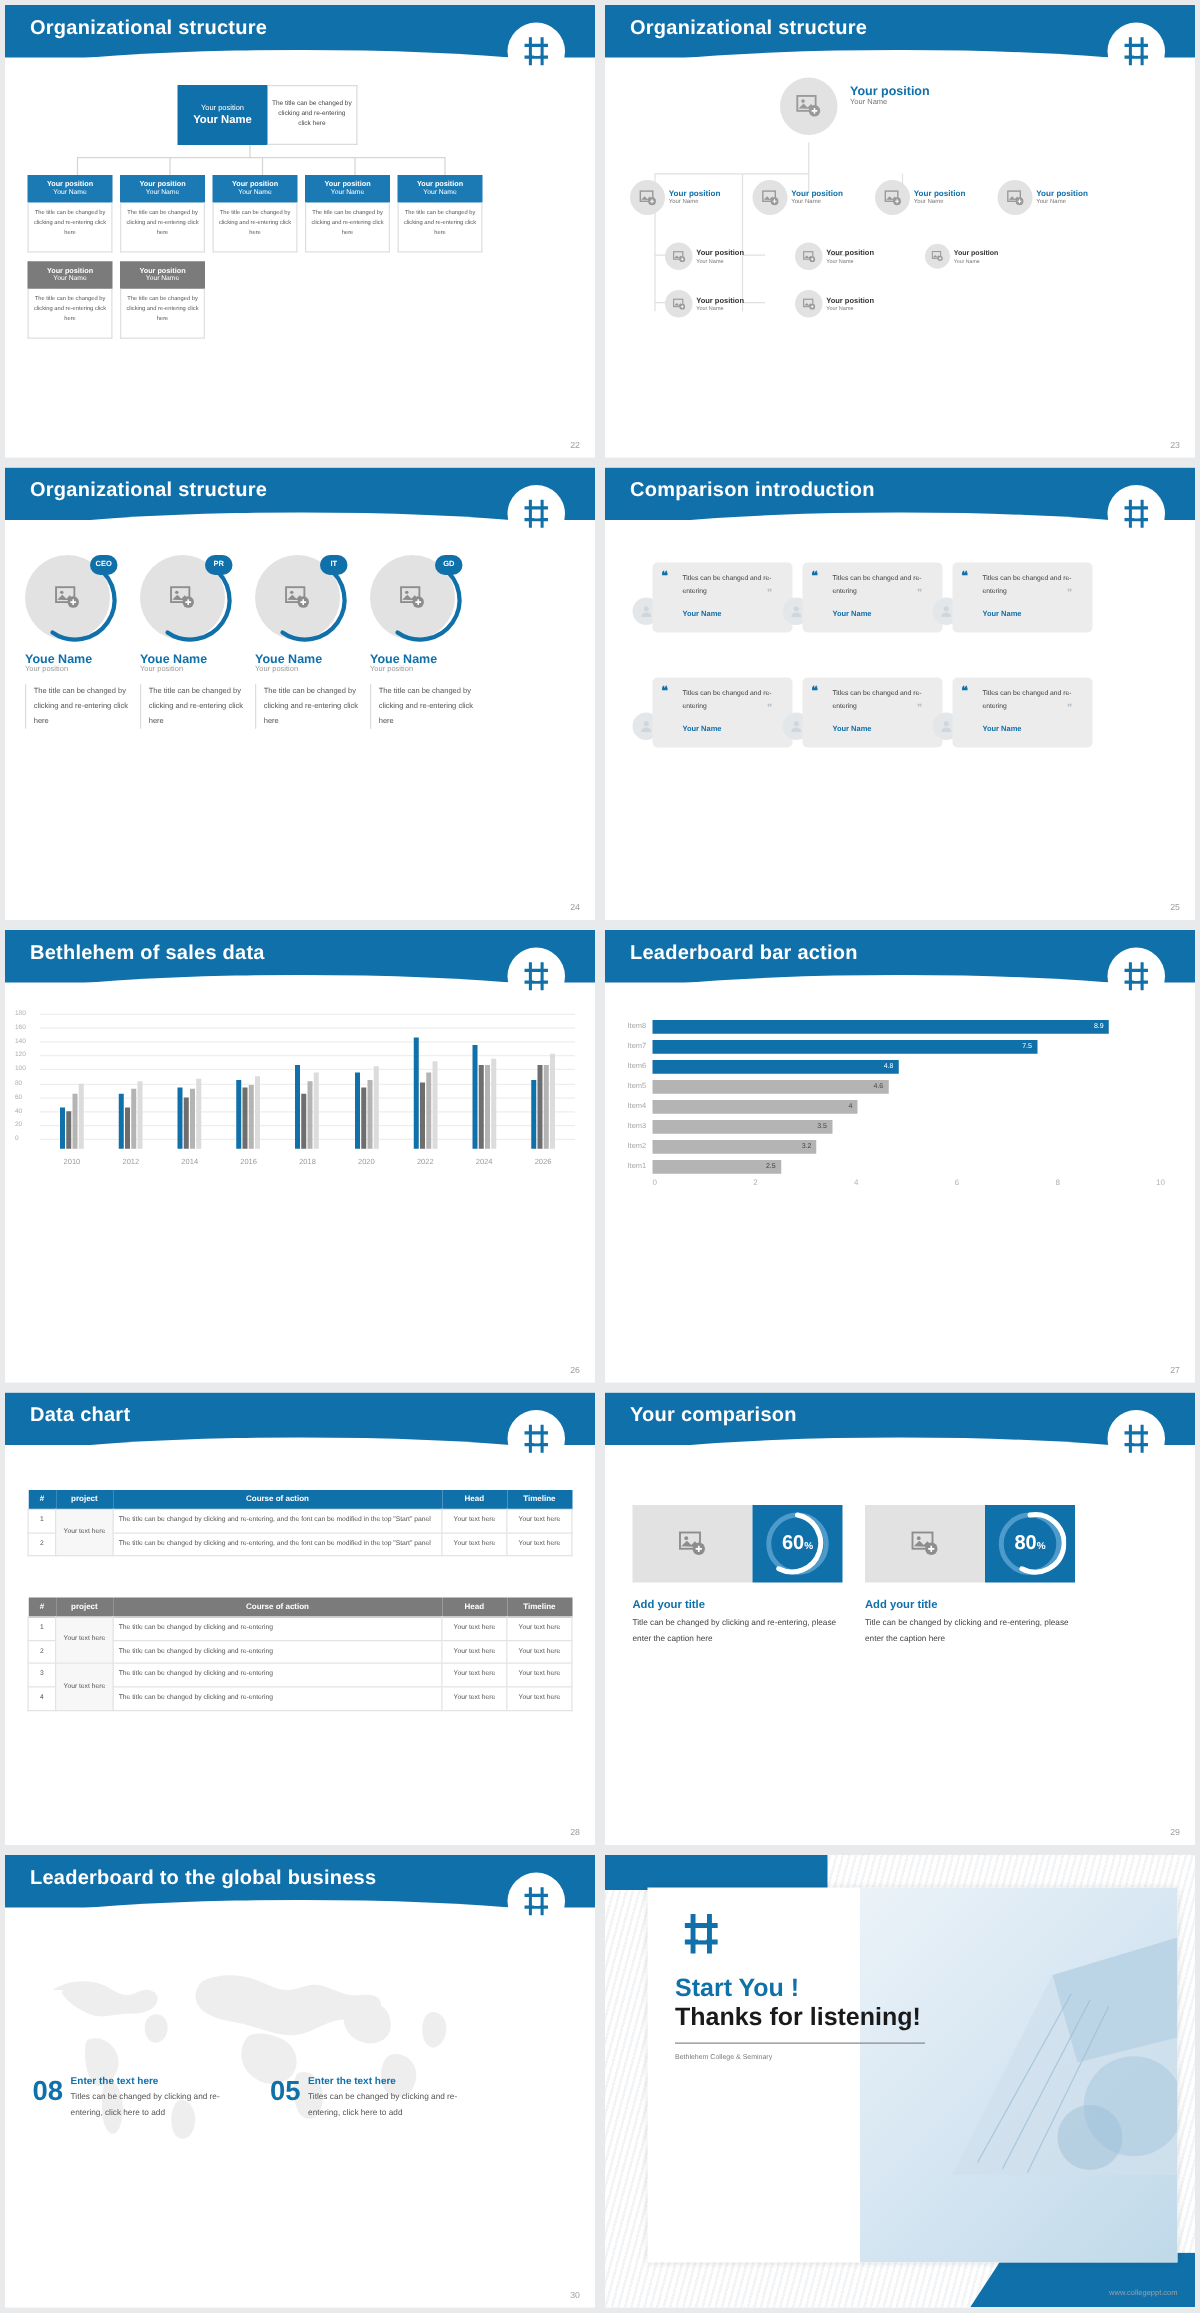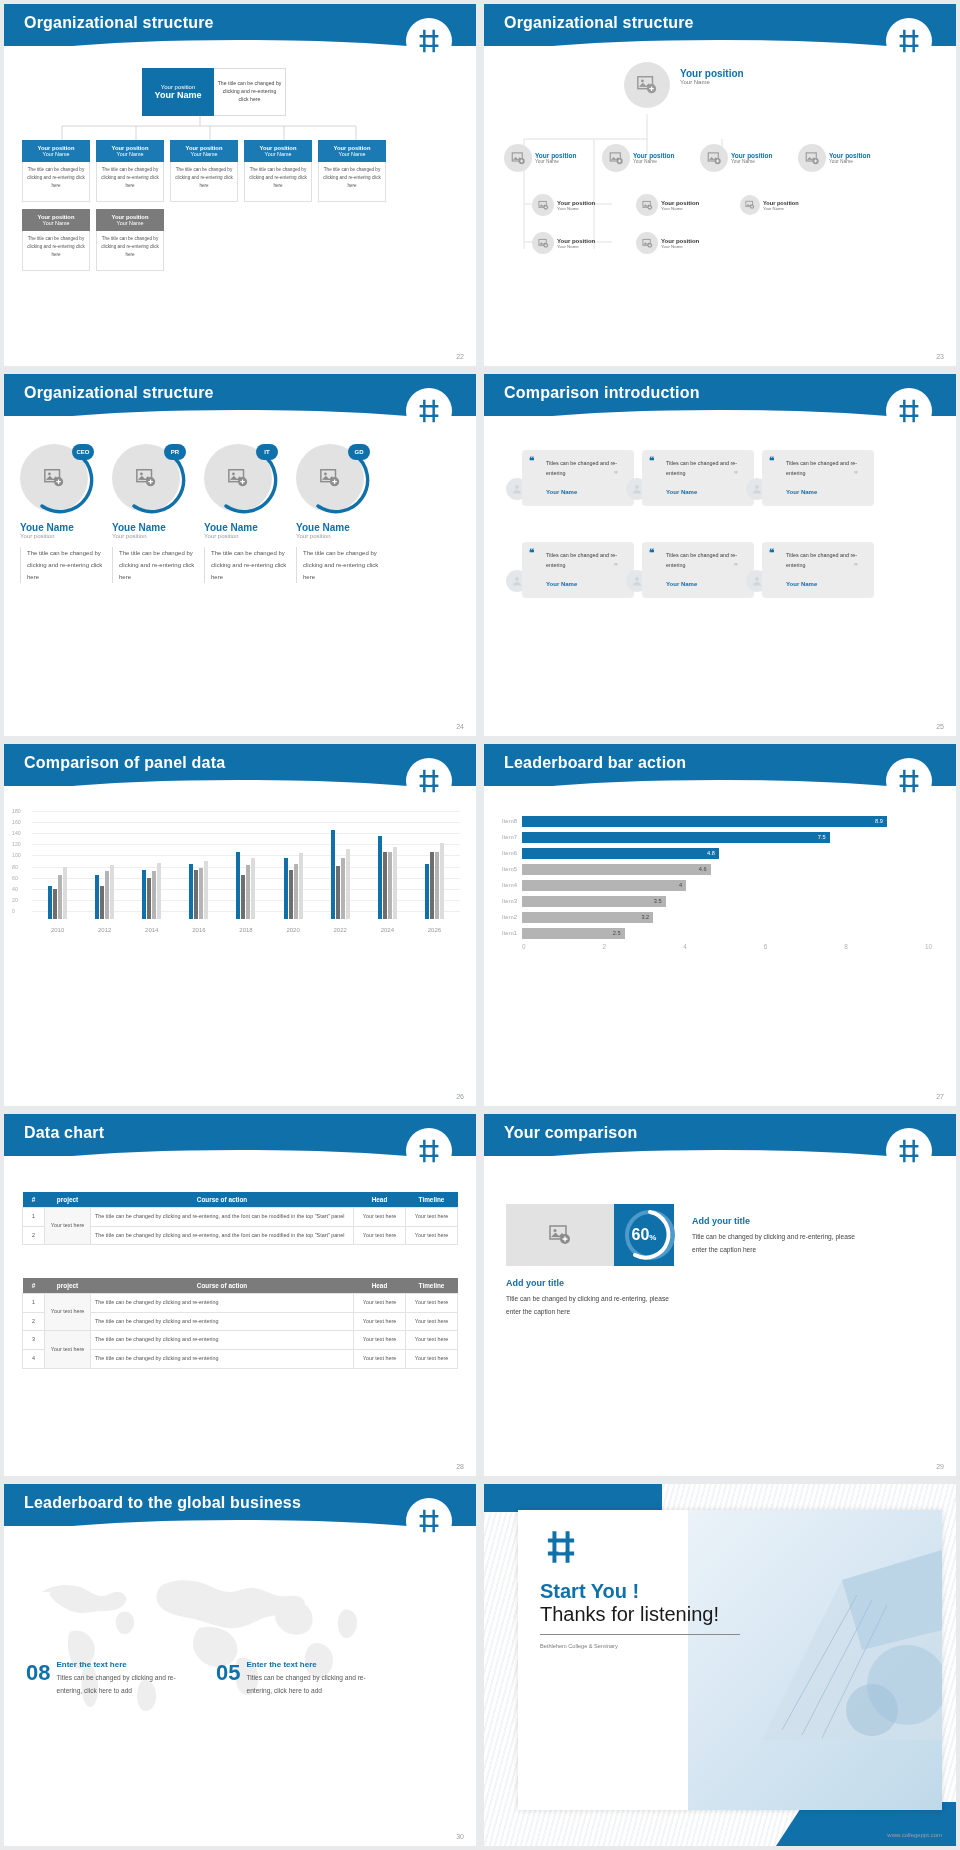--- a/index.html
+++ b/index.html
@@ -90,35 +90,35 @@
   table{ border-collapse:collapse; width:100%; }
   .tbl th{ color:#fff; font-size:6.4px; font-weight:bold; padding:4px 2px; }
   .tbl.blue th{ background:#1070aa; }
   .tbl.gray th{ background:#7b7b7b; }
   .tbl td{ border:1px solid #e3e3e3; font-size:5.4px; color:#555; padding:4px 4px; line-height:1.8;}
   .tbl td.c{ text-align:center; }
 
   
   .dc-block{ display:flex; width:168px; height:62px; }
   .dc-img{ flex:1; background:#e2e2e2; display:flex; align-items:center; justify-content:center;}
-  .dc-pct{ width:60px; background:#1070aa; display:flex; align-items:center; justify-content:center; position:relative;}
+  .dc-pct{ width:72px; background:#1070aa; display:flex; align-items:center; justify-content:center; position:relative;}
   .dc-pct .num{ color:#fff; font-size:16px; font-weight:bold; z-index:2;}
   .dc-pct .num small{ font-size:8px; }
   .dc-title{ color:#1070aa; font-size:9px; font-weight:bold; margin-top:12px;}
   .dc-body{ font-size:6.6px; color:#444; line-height:2; margin-top:4px;}
 
   
   .num01{ color:#1070aa; font-size:22px; font-weight:bold; }
   .gb-title{ color:#1070aa; font-size:8px; font-weight:bold;}
   .gb-text{ color:#555; font-size:6.6px; line-height:2; margin-top:2px;}
 
   
   .ty-card{ position:absolute; left:34px; top:26px; right:14px; bottom:36px; background:#fff; box-shadow:0 0 6px rgba(0,0,0,.14); overflow:hidden;}
   .ty-blue{ color:#1070aa; font-size:20px; font-weight:bold;}
-  .ty-black{ color:#1a1a1a; font-size:20px; font-weight:normal;}
+  .ty-black{ color:#1a1a1a; font-size:20px; font-weight:bold;}
   .ty-sub{ color:#7b7b7b; font-size:5.6px; margin-top:8px;}
   .ty-rule{ width:200px; height:1px; background:#8a8a8a; margin-top:8px;}
   .footer-url{ position:absolute; right:14px; bottom:8px; font-size:6px; color:#9aa0a6;}
 </style>
 </head>
 <body>
 
 <div class="grid">
 
   <div class="slide">
@@ -566,21 +566,21 @@
       <span class="qmark2">❞</span>
       <div class="qtext">Titles can be changed and re-entering</div>
       <div class="qname">Your Name</div>
     </div>
 
     <div class="pgnum">25</div>
   </div>
 
   <div class="slide">
     <div class="band"></div>
-    <div class="band-title">Comparison of panel data</div>
+    <div class="band-title">Bethlehem of sales data</div>
     <div class="logo-badge">
       <svg viewBox="0 0 32 32">
           <g stroke="#1070aa" stroke-width="2.6" fill="none">
             <path d="M6 11h20M6 21h20M11 4v24M21 4v24"></path>
           </g>
           <rect x="14" y="13" width="5" height="7" fill="#fff"></rect>
         </svg>
     </div>
 
     <div class="chart-title">List of sales by year</div>
@@ -897,20 +897,38 @@
             <path d="M29 6 A23 23 0 1 1 14 49" fill="none" stroke="#ffffff" stroke-width="4" stroke-linecap="round"></path>
           </svg>
           <div class="num"><span>60</span><small>%</small></div>
         </div>
       </div>
       <div class="dc-title">Add your title</div>
       <div class="dc-body" style="width:172px;">Title can be changed by clicking and re-entering, please enter the caption here</div>
     </div>
 
     <div style="position:absolute;left:208px;top:90px;">
+      <div class="dc-block">
+        <div class="dc-img">
+          <svg width="24" height="24" viewBox="0 0 24 24">
+              <rect x="2" y="3" width="16" height="13" fill="none" stroke="#8d8d8d" stroke-width="1.5"></rect>
+              <circle cx="7" cy="7.5" r="1.5" fill="#8d8d8d"></circle>
+              <path d="M3 14l4.5-4.5L11 13l3-3 3.8 4.5z" fill="#8d8d8d"></path>
+              <circle cx="17" cy="16" r="5" fill="#8d8d8d"></circle>
+              <path d="M17 13.5v5M14.5 16h5" stroke="#fff" stroke-width="1.4"></path>
+            </svg>
+        </div>
+        <div class="dc-pct">
+          <svg width="58" height="58" viewBox="0 0 58 58" style="position:absolute;left:7px;top:2px;">
+            <circle cx="29" cy="29" r="23" fill="none" stroke="#4e9acb" stroke-width="4"></circle>
+            <path d="M29 6 A23 23 0 1 1 22.5 49" fill="none" stroke="#ffffff" stroke-width="4" stroke-linecap="round"></path>
+          </svg>
+          <div class="num"><span>80</span><small>%</small></div>
+        </div>
+      </div>
       <div class="dc-title">Add your title</div>
       <div class="dc-body" style="width:172px;">Title can be changed by clicking and re-entering, please enter the caption here</div>
     </div>
 
     <div class="pgnum">29</div>
   </div>
 
   <div class="slide">
     <div class="band"></div>
     <div class="band-title">Leaderboard to the global business</div>

